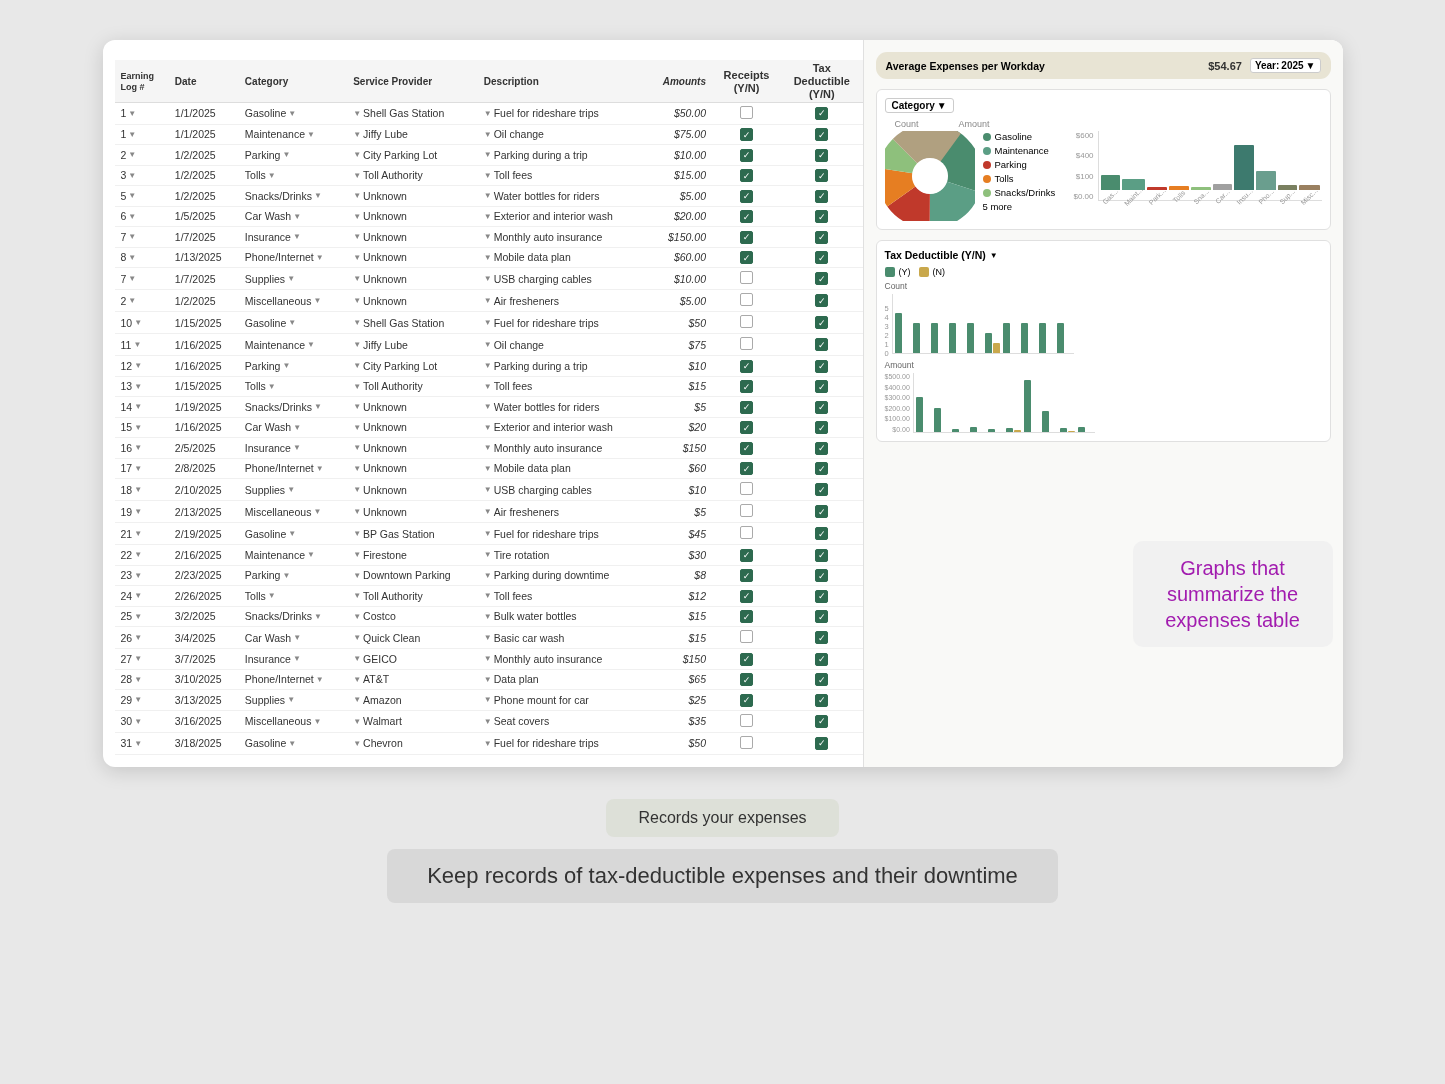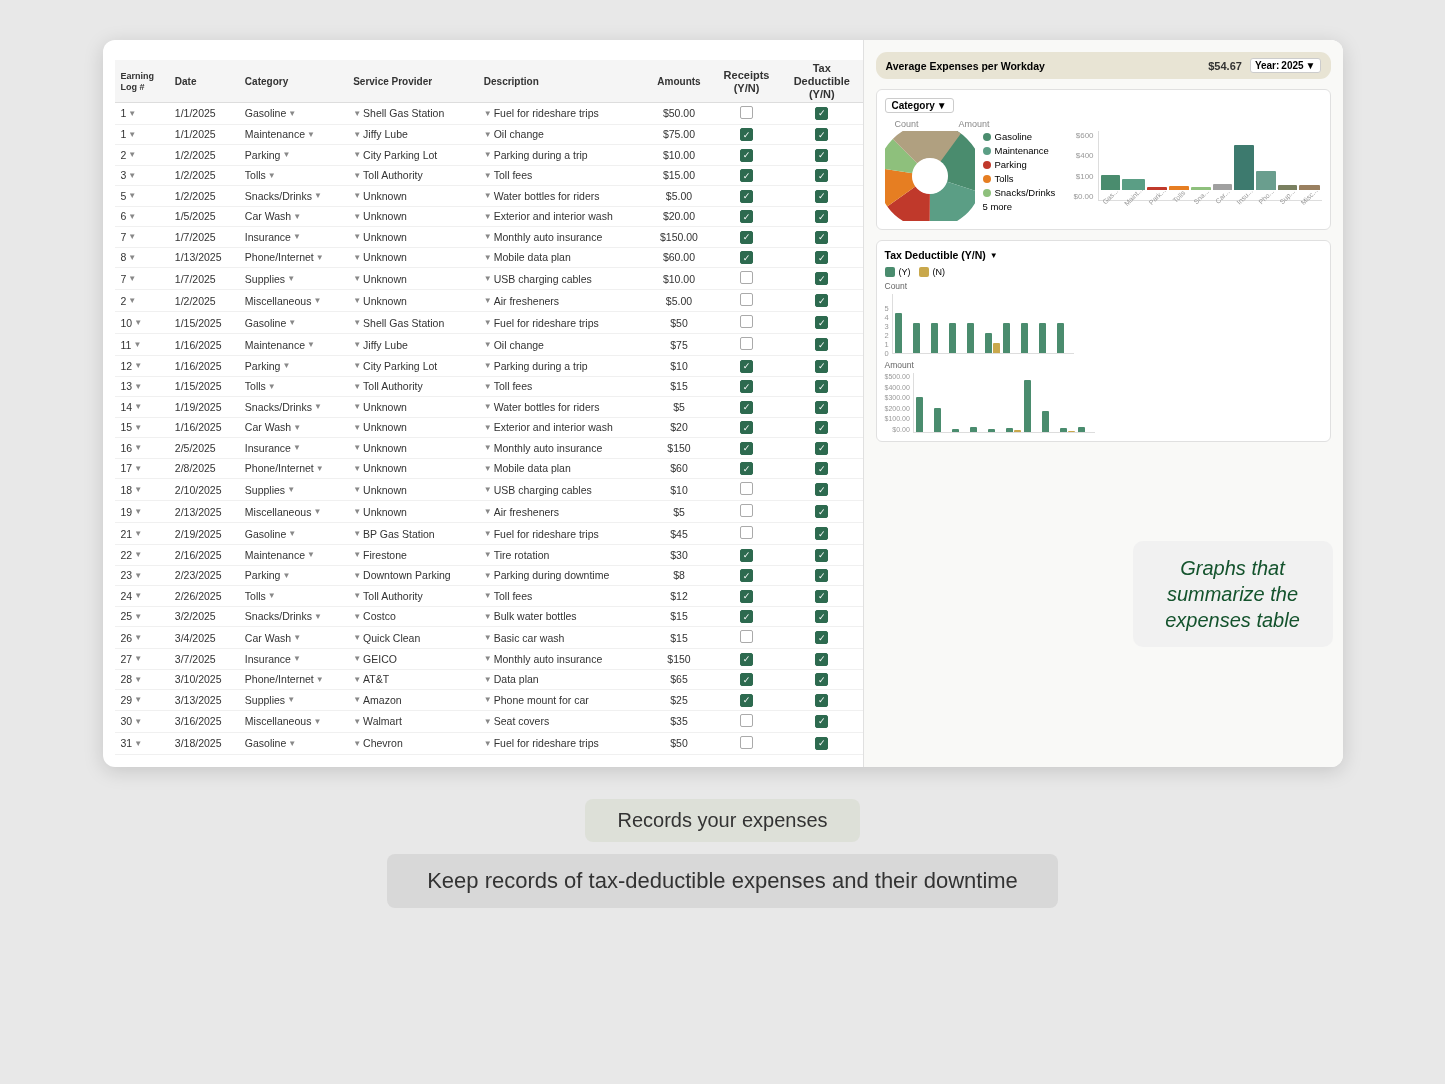--- a/index.html
+++ b/index.html
@@ -291,56 +291,55 @@
     
     .annotation-tooltip {
       position: absolute;
       right: 10px;
       bottom: 120px;
       background: rgba(240,240,240,0.92);
       border-radius: 10px;
       padding: 14px 18px;
       font-size: 20px;
       font-weight: 500;
-      color: #14532d;
+      color: #a21caf;
       max-width: 200px;
       text-align: center;
       line-height: 1.3;
-      font-style: italic;
     }
 
     
     .bottom-labels {
       display: flex;
       flex-direction: column;
       align-items: center;
       gap: 12px;
       margin-top: 8px;
       width: 100%;
     }
 
     .label-pill {
       background: #dde0d8;
       border-radius: 8px;
       padding: 10px 32px;
-      font-size: 20px;
+      font-size: 16px;
       color: #333;
       text-align: center;
     }
 
     .label-pill-large {
       background: #d8d8d8;
       border-radius: 8px;
       padding: 14px 40px;
       font-size: 22px;
       color: #333;
       text-align: center;
     }
 
-    .amount-col { text-align: center; }
+    .amount-col { text-align: right; font-style: italic; }
 
     .header-top-row th {
       padding-top: 2px;
       padding-bottom: 0;
       font-size: 10px;
     }
   </style>
 </head>
 <body>
 

